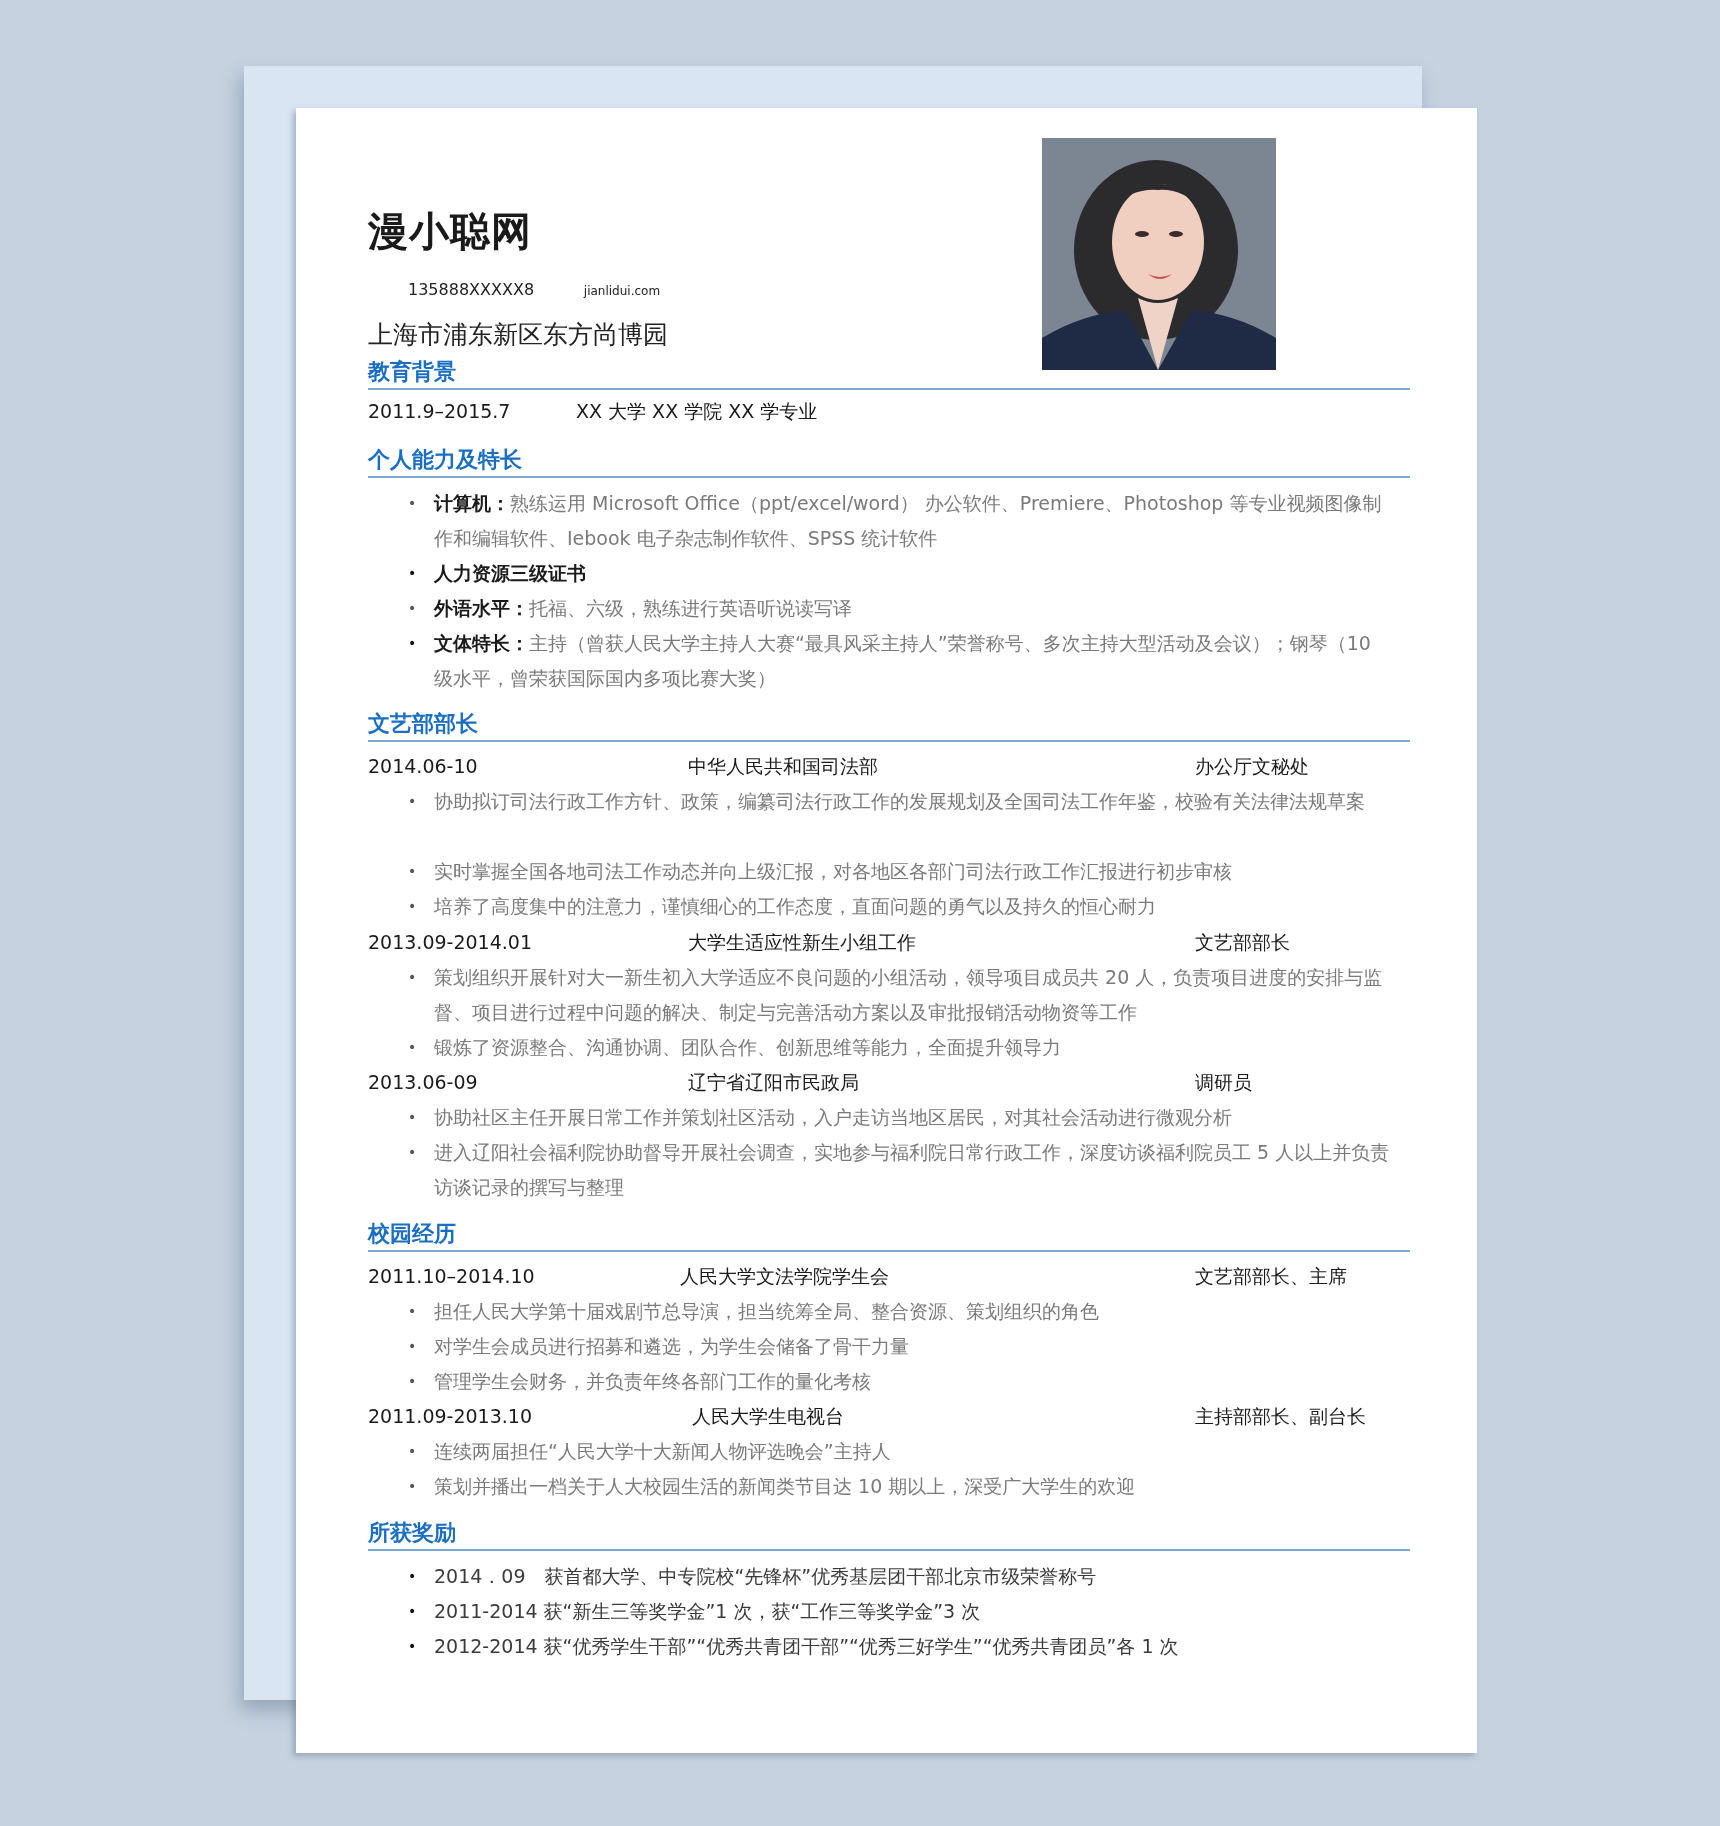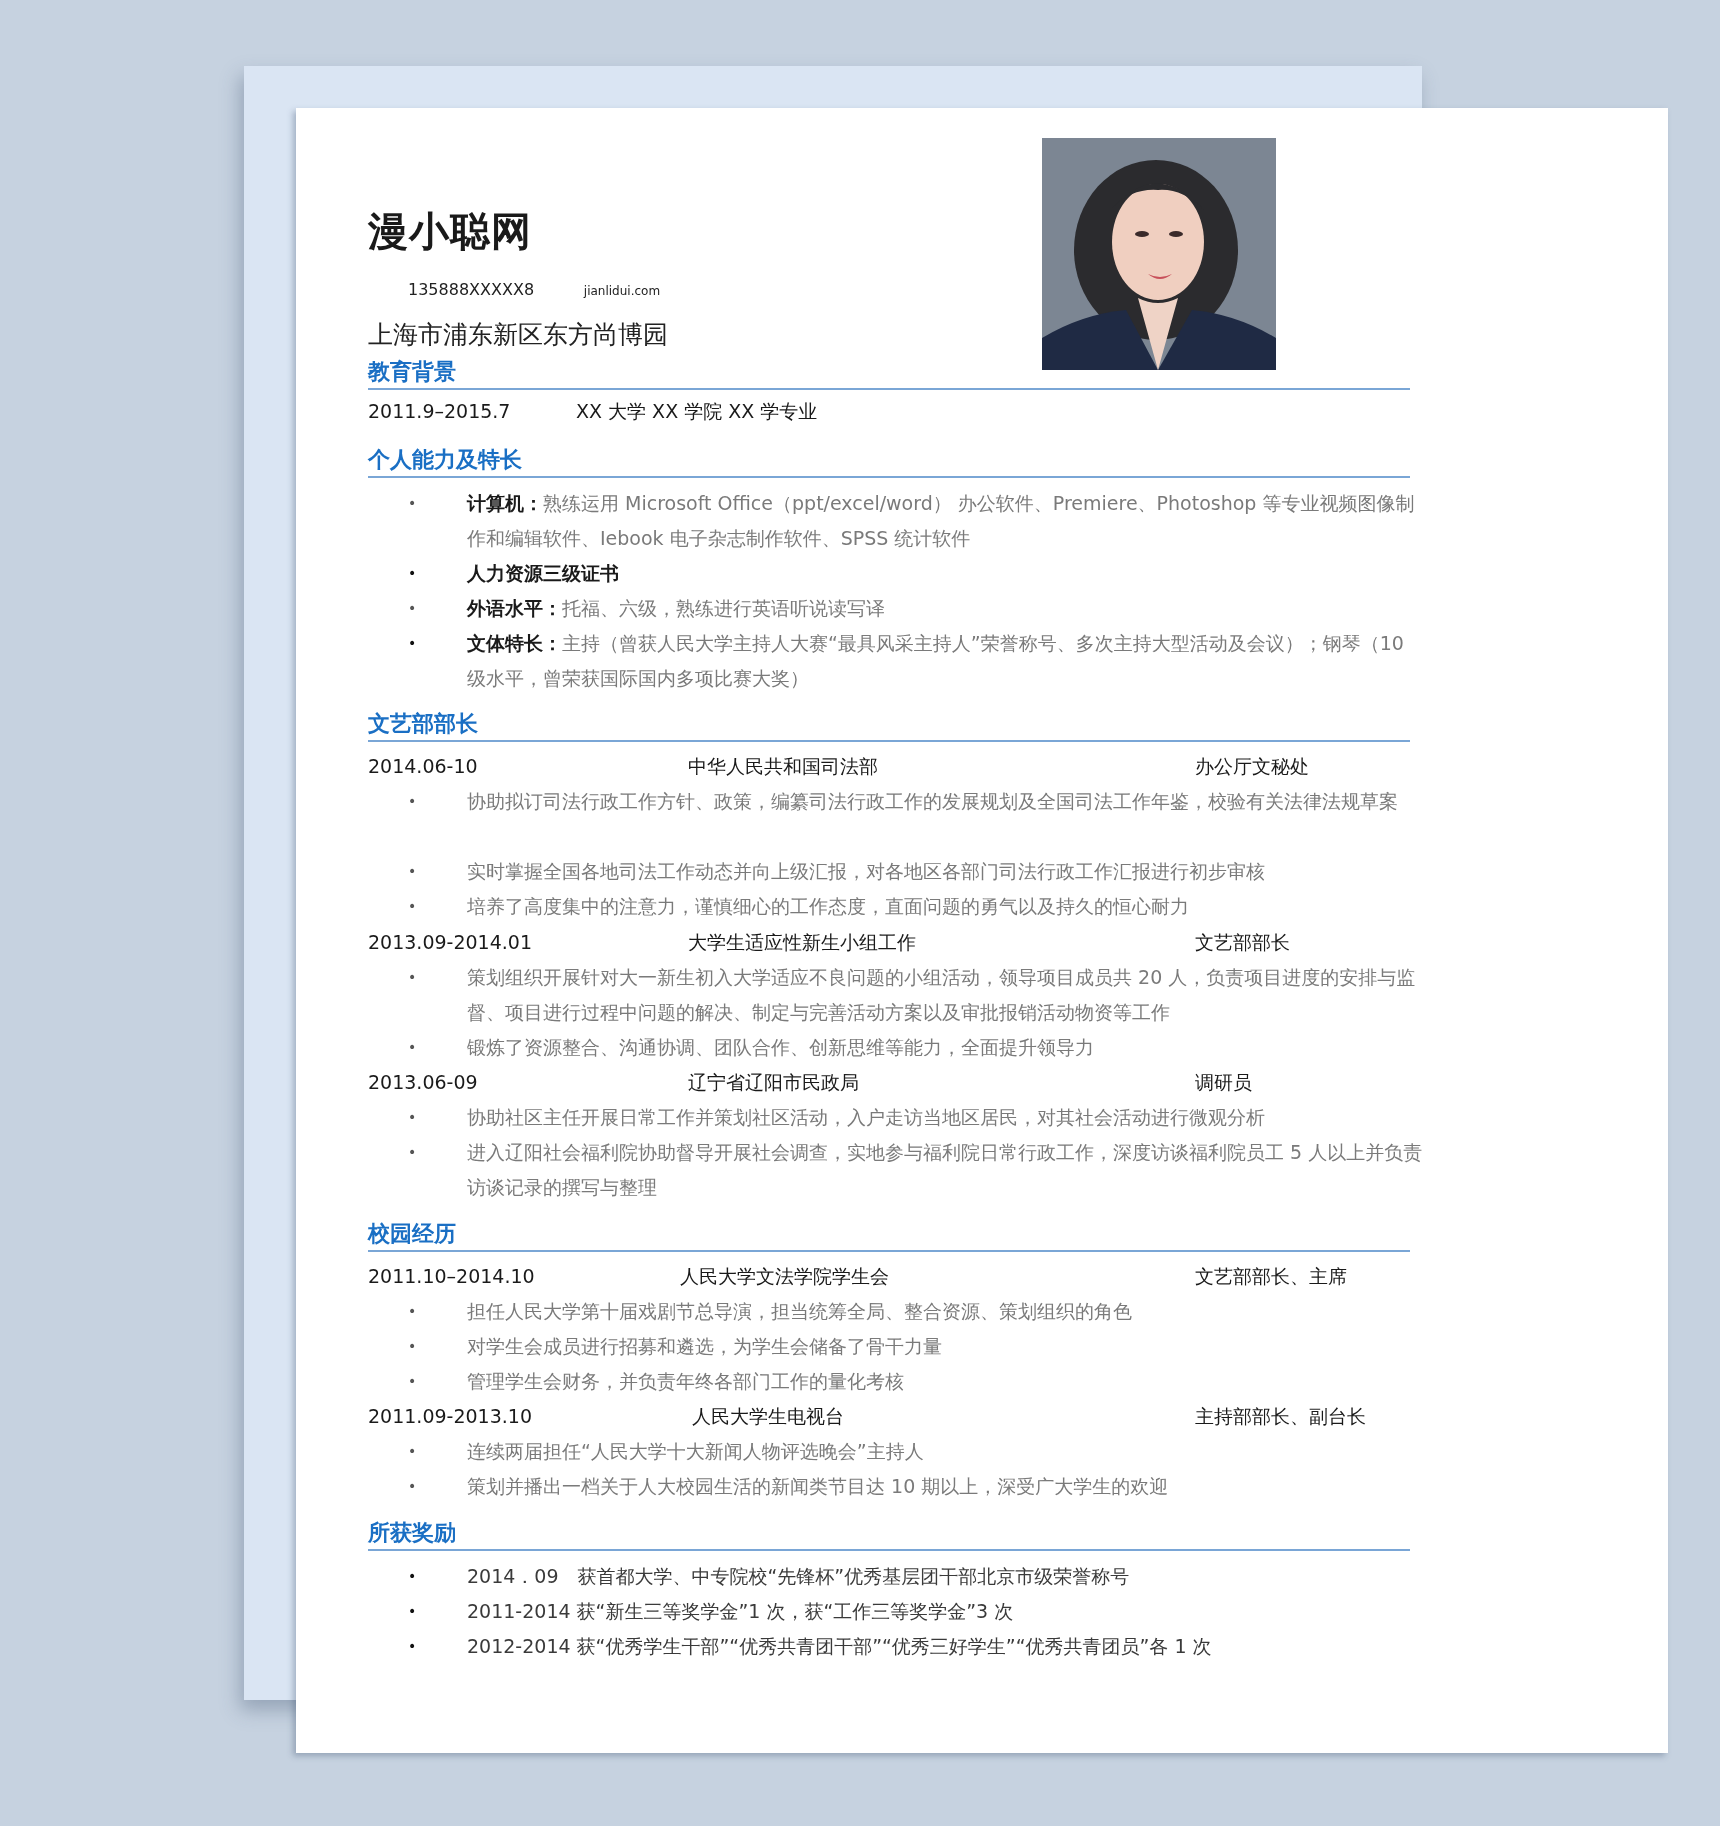--- a/index.html
+++ b/index.html
@@ -8,24 +8,23 @@
     background: #c6d2e0;
     position: relative; overflow: hidden;
     font-family: "DejaVu Sans", "Liberation Sans", sans-serif;
   }
   .back-page {
     position: absolute; left: 244px; top: 66px; width: 1178px; height: 1634px;
     background: #dae5f3;
     box-shadow: -4px 10px 18px rgba(60,80,110,0.35);
   }
   .page {
-    position: absolute; left: 296px; top: 108px; width: 1354px; height: 1645px;
+    position: absolute; left: 296px; top: 108px; width: 1181px; height: 1645px;
     background: #ffffff;
     box-shadow: -3px 3px 6px rgba(60,80,110,0.35);
-    padding-left: 18px;
   }
 
   .name {
     position: absolute; left: 72px; top: 96px;
     font-size: 40px; font-weight: bold; color: #1a1a1a; letter-spacing: 1px;
   }
   .contact-row {
     position: absolute; left: 72px; top: 170px; font-size: 18px; color: #222;
   }
   .contact-row .phone { font-size: 16px; margin-left: 40px; }
@@ -51,21 +50,21 @@
   .entry-row .role { position: absolute; left: 827px; }
   .edu-row .school { position: absolute; left: 208px; }
 
   .bullet {
     position: absolute; left: 72px; width: 1042px; font-size: 19px; line-height: 35px; color: #7a7a7a;
   }
   .bullet .dot {
     position: absolute; left: 40px; top: 0; color: #555; font-size: 14px;
   }
   .bullet .dot.dark { color: #111; }
-  .bullet .text { position: absolute; left: 99px; width: 960px; }
+  .bullet .text { position: absolute; left: 66px; width: 960px; }
   .bullet .label { color: #1a1a1a; font-weight: bold; }
   .bullet.award .text { color: #3a3a3a; }
 </style>
 </head>
 <body>
 
 <div class="back-page"></div>
 
 <div class="page">
 

